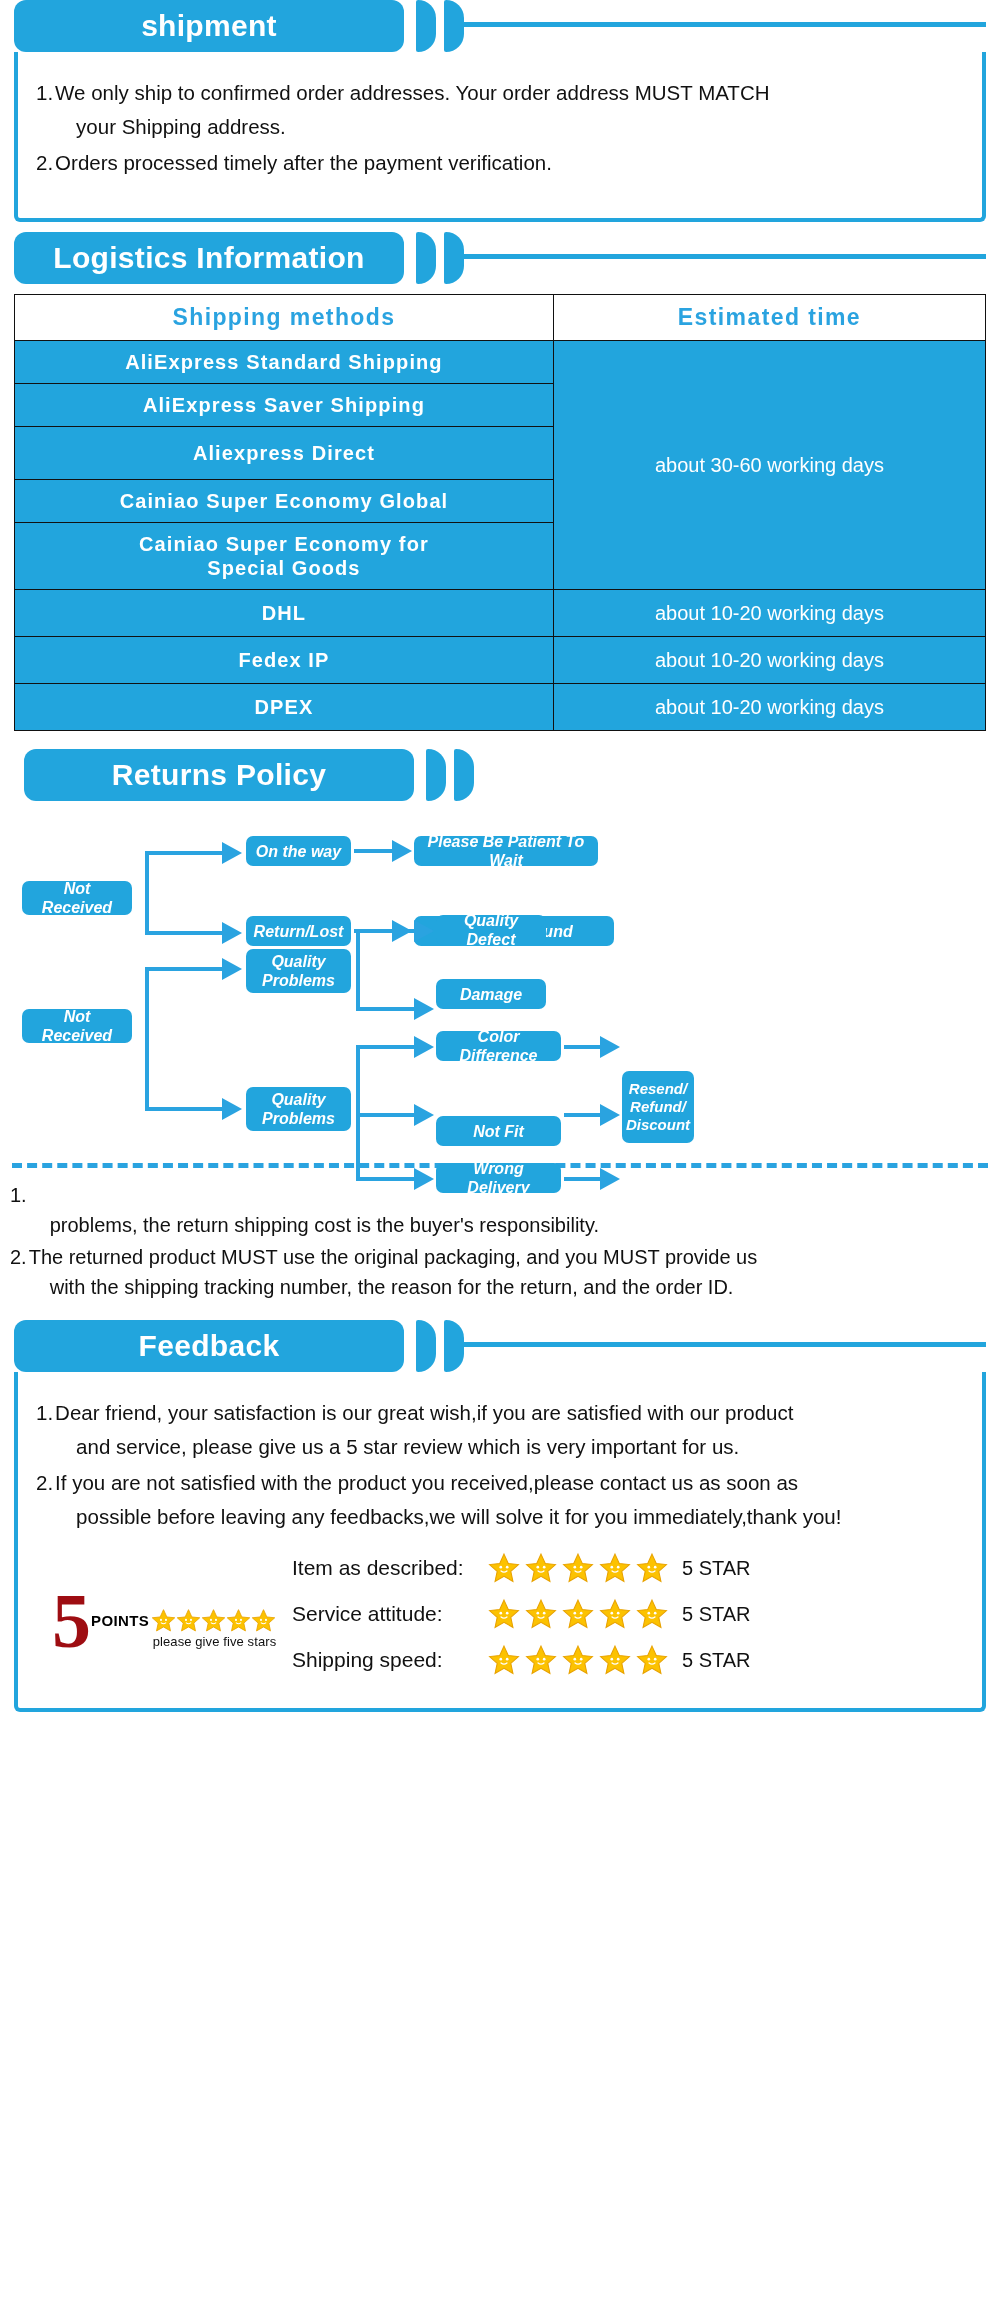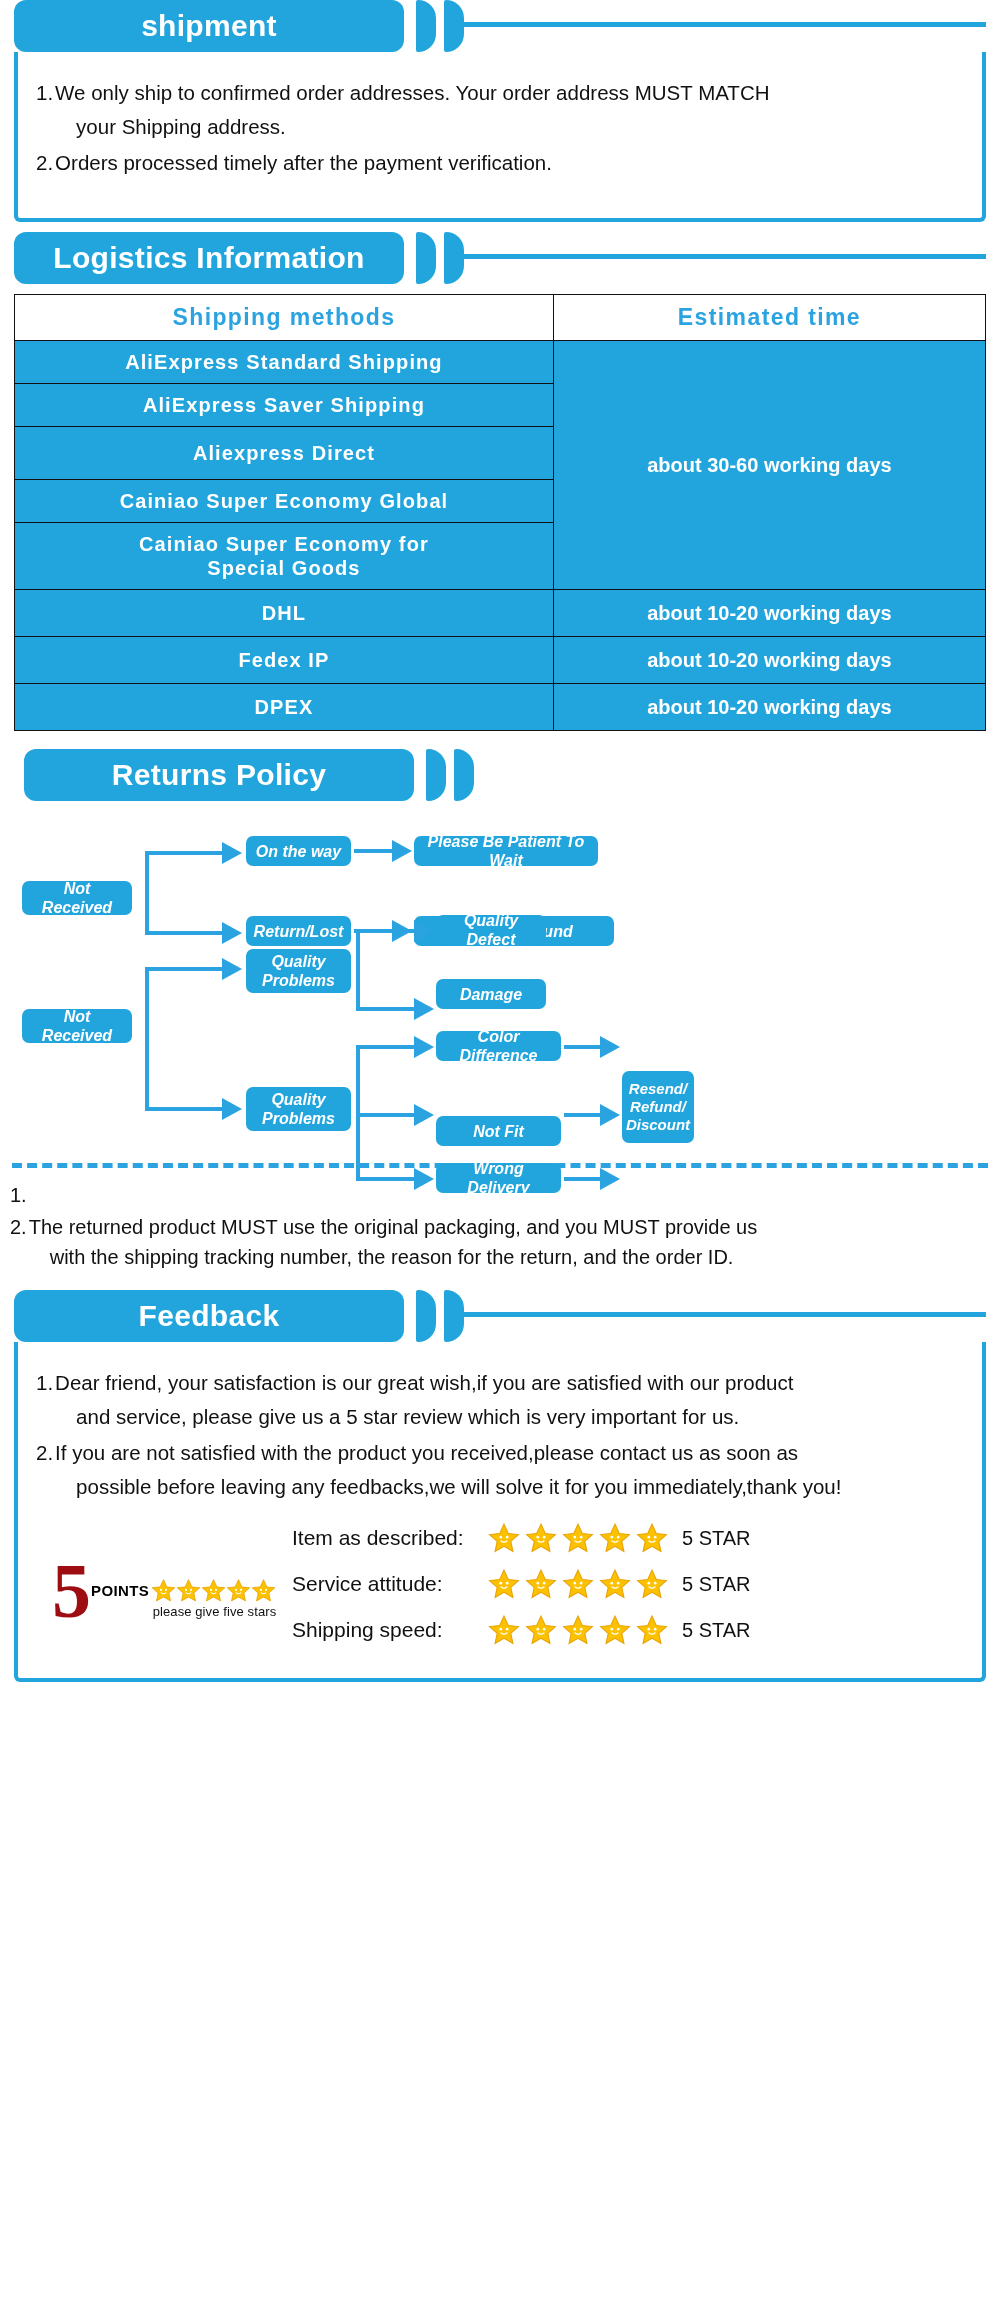--- a/index.html
+++ b/index.html
@@ -83,21 +83,21 @@
     font-size: 20px;
     font-weight: bold;
     letter-spacing: 1.1px;
     padding: 9px 6px;
     line-height: 24px;
   }
   table.logi td.e {
     background: #22a5dd;
     color: #ffffff;
     font-size: 20px;
-    font-weight: bold;
+    font-weight: normal;
     padding: 10px 6px;
   }
   .col-left { width: 55.5%; }
 
   
   .flow {
     position: relative;
     height: 330px;
     margin: 16px 14px 0 14px;
   }
@@ -323,20 +323,21 @@
   </div>
 
   <div class="dashed"></div>
 
   <div class="ret-text">
     <ul class="numlist">
       <li>
         <span class="n">1.</span>
         <span class="t">
           <br>
+          <span class="indent2">problems, the return shipping cost is the buyer's responsibility.</span>
         </span>
       </li>
       <li>
         <span class="n">2.</span>
         <span class="t">
           <span>The returned product MUST use the original packaging, and you MUST provide us</span><br>
           <span class="indent2">with the shipping tracking number, the reason for the return, and the order ID.</span>
         </span>
       </li>
     </ul>

